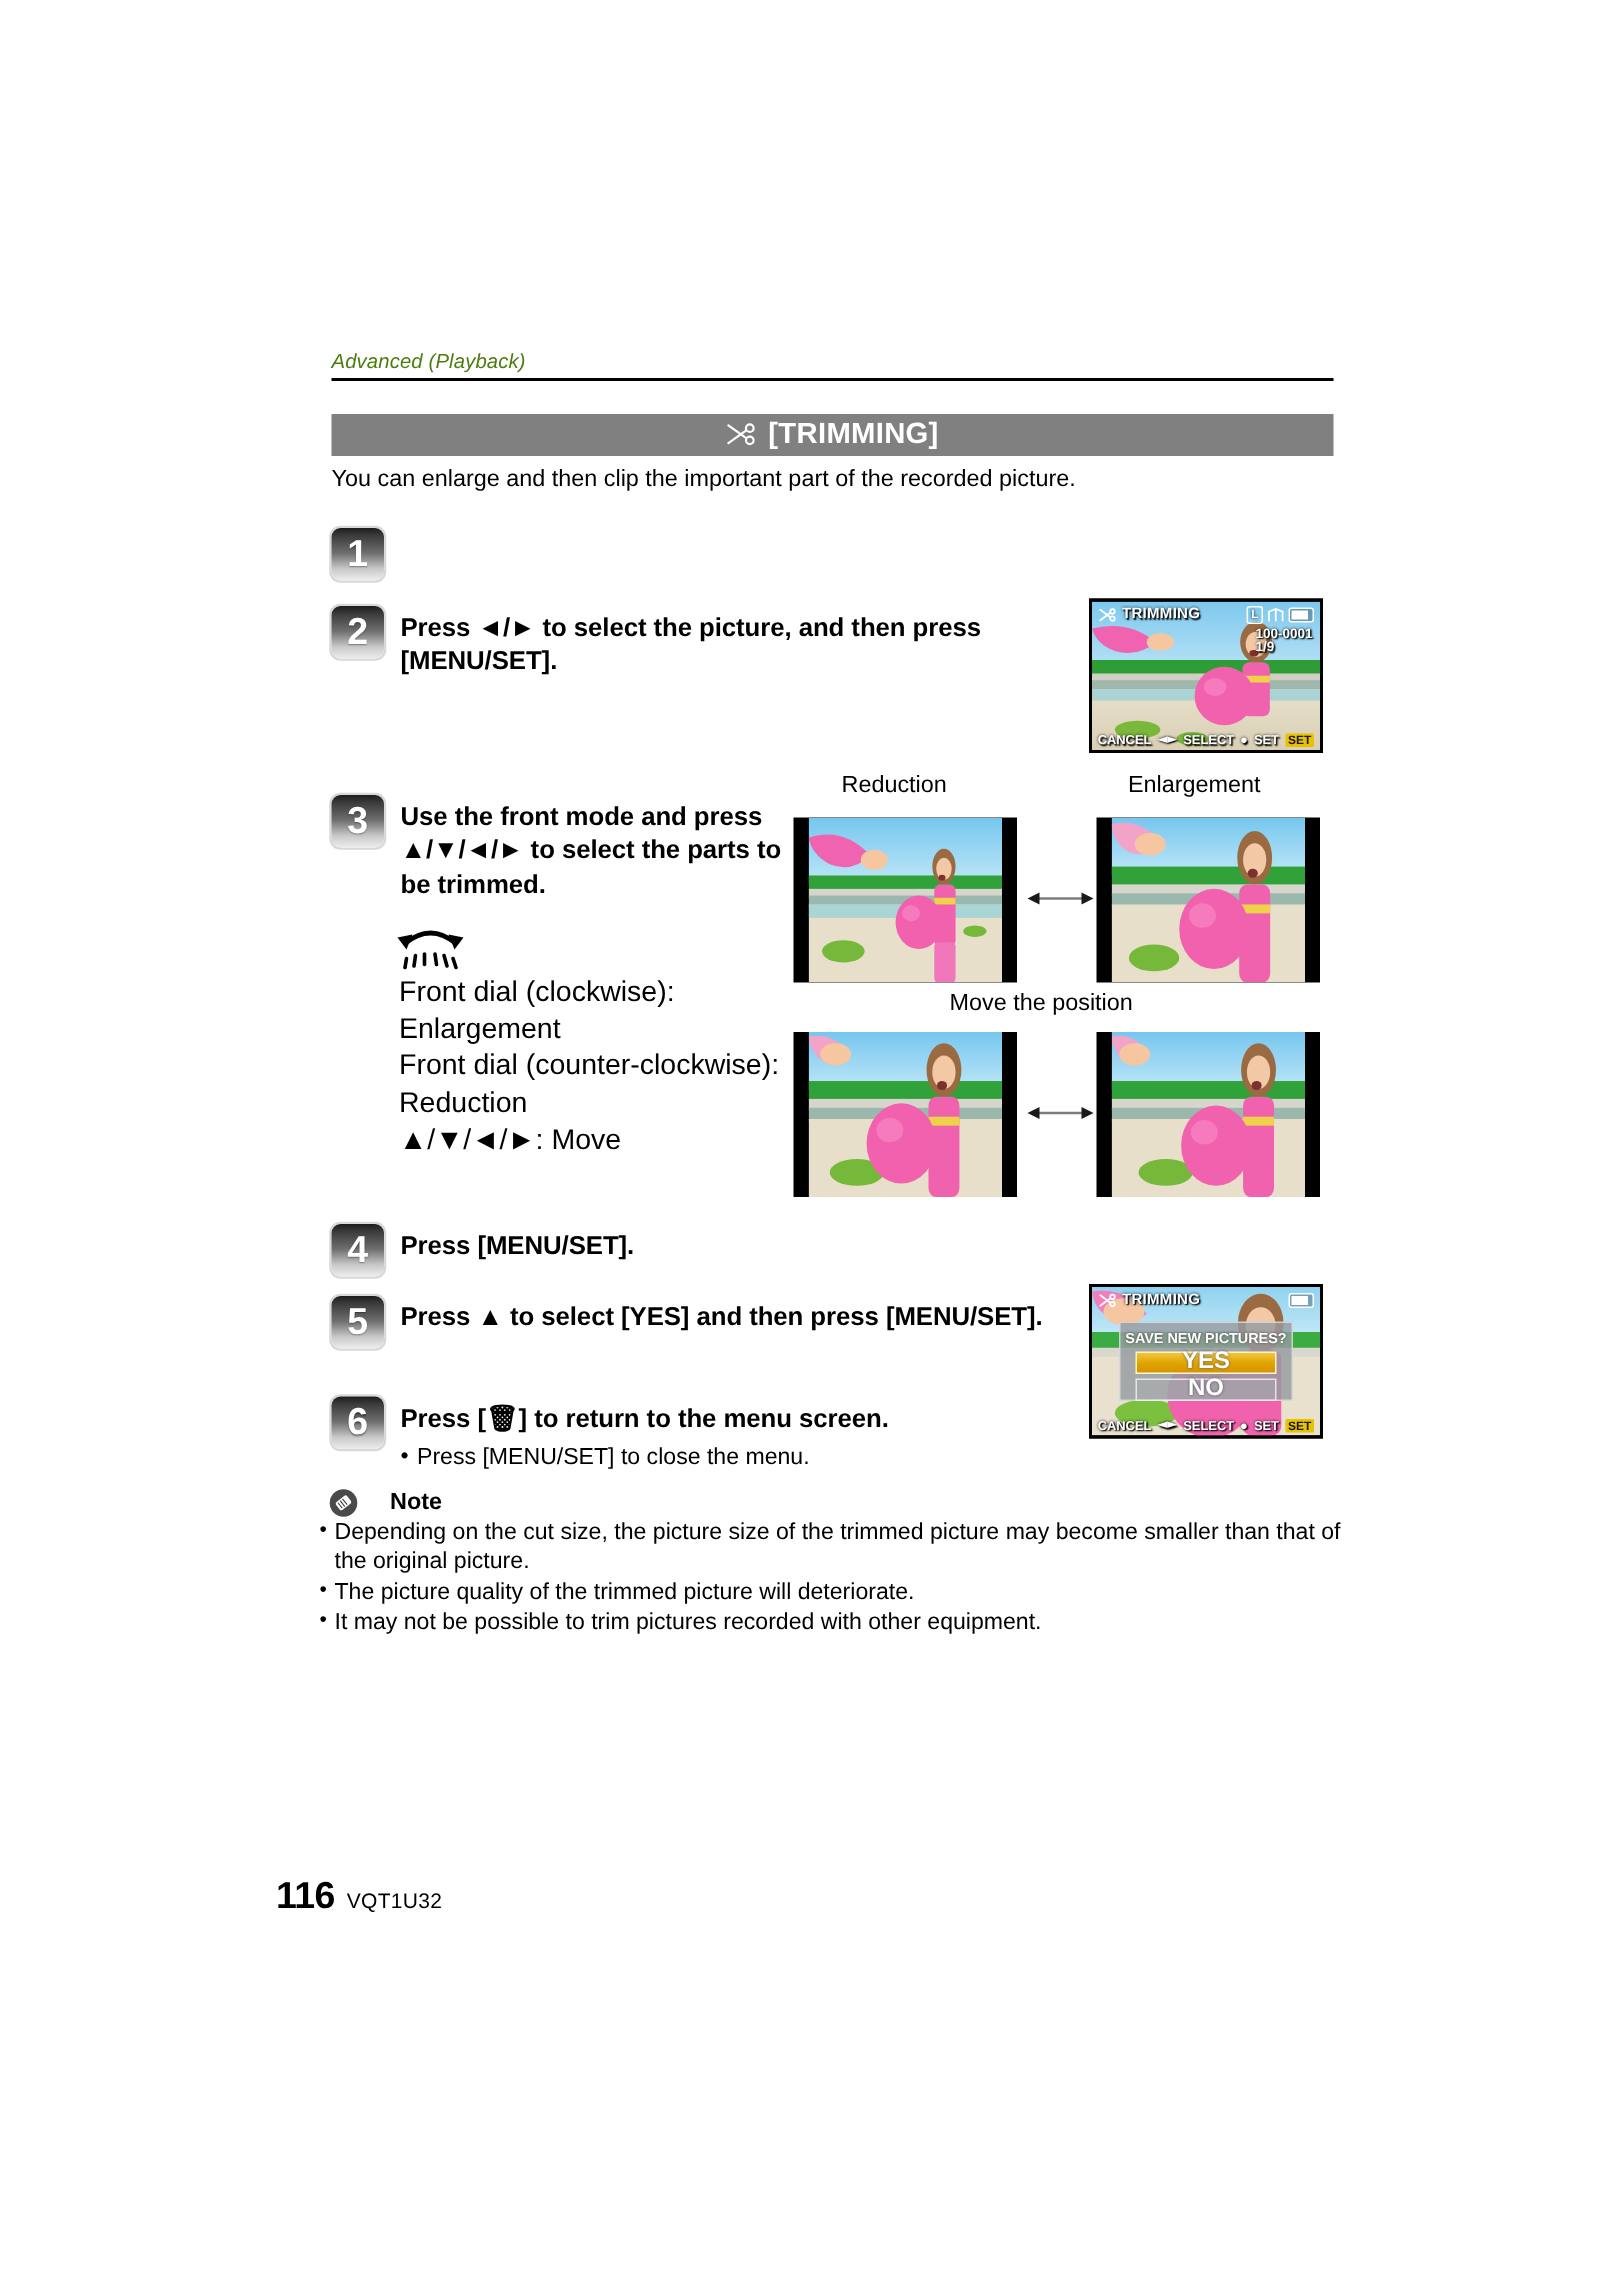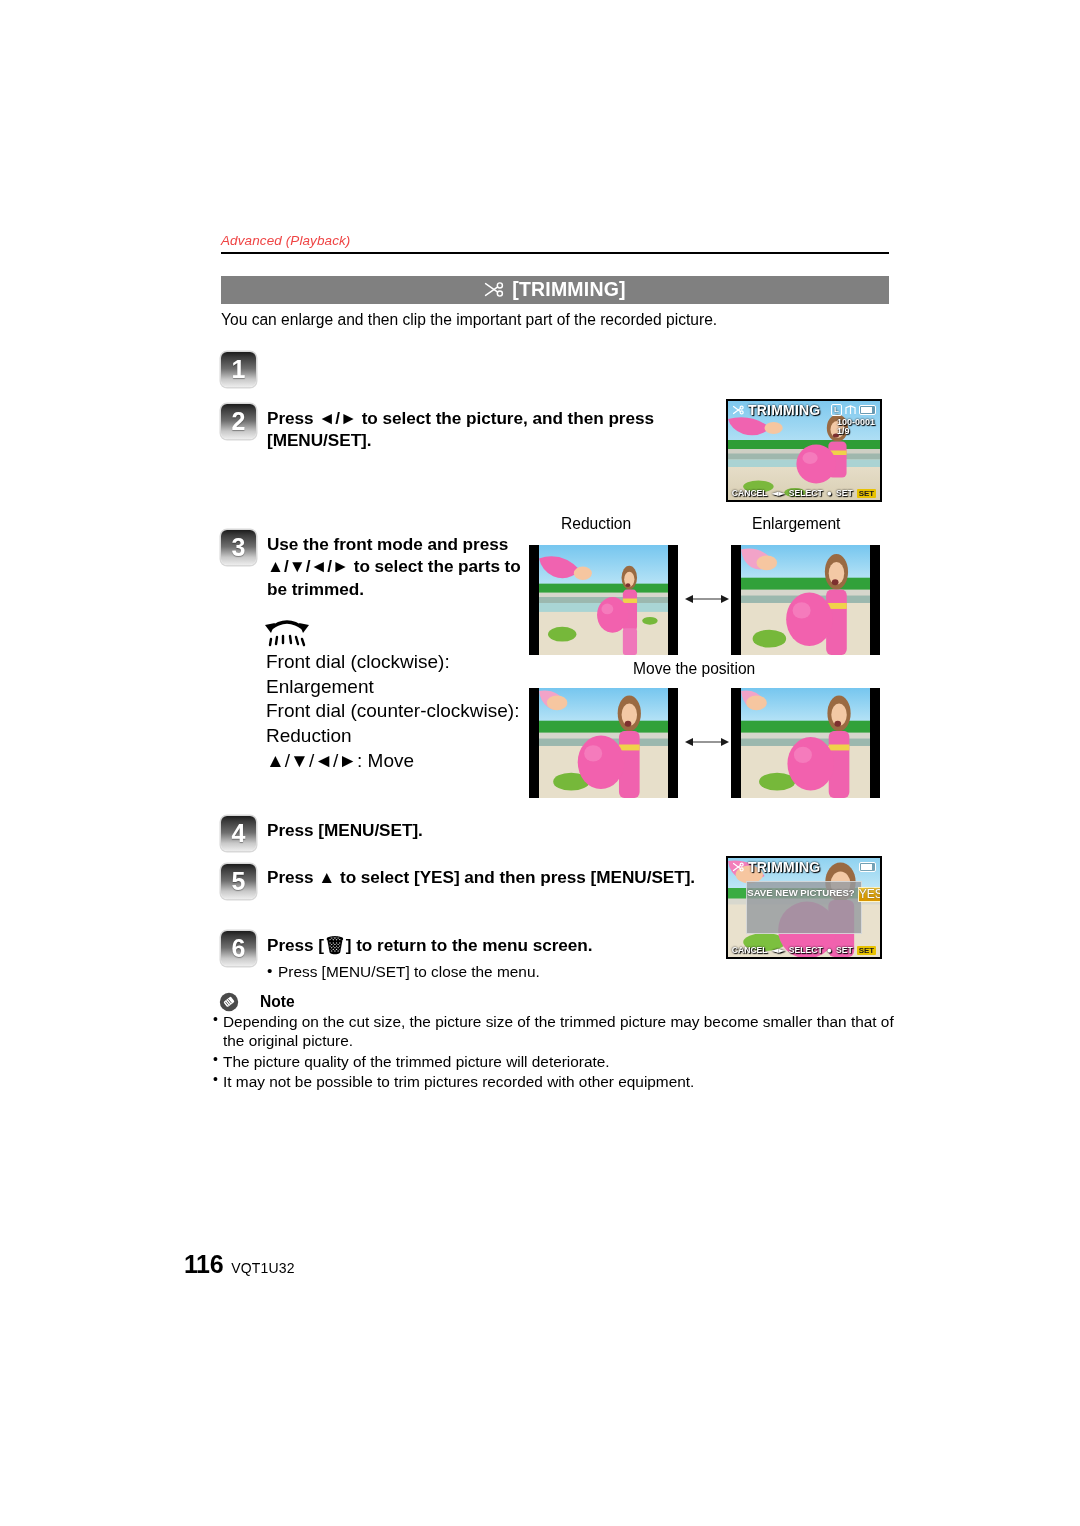--- a/index.html
+++ b/index.html
@@ -24,21 +24,21 @@
   }
 
   
   .running-head {
     position: absolute;
     left: 221px;
     top: 233px;
     font-size: 13.5px;
     font-style: italic;
     font-family: "Liberation Sans", sans-serif;
-    color: #ef4444;
+    color: #4d7c0f;
     letter-spacing: 0.1px;
   }
   .head-rule {
     position: absolute;
     left: 221px;
     top: 252px;
     width: 668px;
     height: 2px;
     background: #000;
   }
@@ -178,21 +178,21 @@
     left: 0; right: 0; top: 0;
     height: 17px;
     display: flex;
     align-items: center;
     padding: 0 4px;
     box-sizing: border-box;
     gap: 3px;
   }
   .osd-title {
     color: #ffffff;
-    font-size: 14px;
+    font-size: 10px;
     font-weight: bold;
     letter-spacing: 0.2px;
     text-shadow: 0 0 2px #000, 1px 1px 1px #000;
     white-space: nowrap;
   }
   .osd-spacer { flex: 1; }
   .osd-chip {
     color: #fff;
     font-size: 8px;
     font-weight: bold;
@@ -257,39 +257,40 @@
   .save-dialog {
     position: absolute;
     left: 12%;
     top: 23%;
     width: 76%;
     height: 54%;
     background: rgba(150,155,160,0.82);
     border: 1px solid rgba(255,255,255,0.55);
     box-sizing: border-box;
     display: flex;
-    align-items: flex-start;
+    flex-direction: column;
+    align-items: center;
     padding-top: 5px;
     gap: 3px;
   }
   .sd-title {
     color: #ffffff;
     font-size: 9.6px;
     font-weight: bold;
     text-shadow: 0 0 2px #444;
     white-space: nowrap;
   }
   .sd-opt {
     width: 82%;
     height: 15px;
     display: flex;
     align-items: center;
     justify-content: center;
-    font-size: 12px;
-    font-weight: normal;
+    font-size: 16px;
+    font-weight: bold;
     color: #ffffff;
     border: 1px solid rgba(255,255,255,0.7);
     box-sizing: border-box;
     background: rgba(170,175,180,0.45);
     text-shadow: 0 0 2px #555;
   }
   .sd-opt.selected {
     background: linear-gradient(180deg, #f2c63a 0%, #e0a200 55%, #d79400 100%);
     border-color: #fff6c8;
   }

